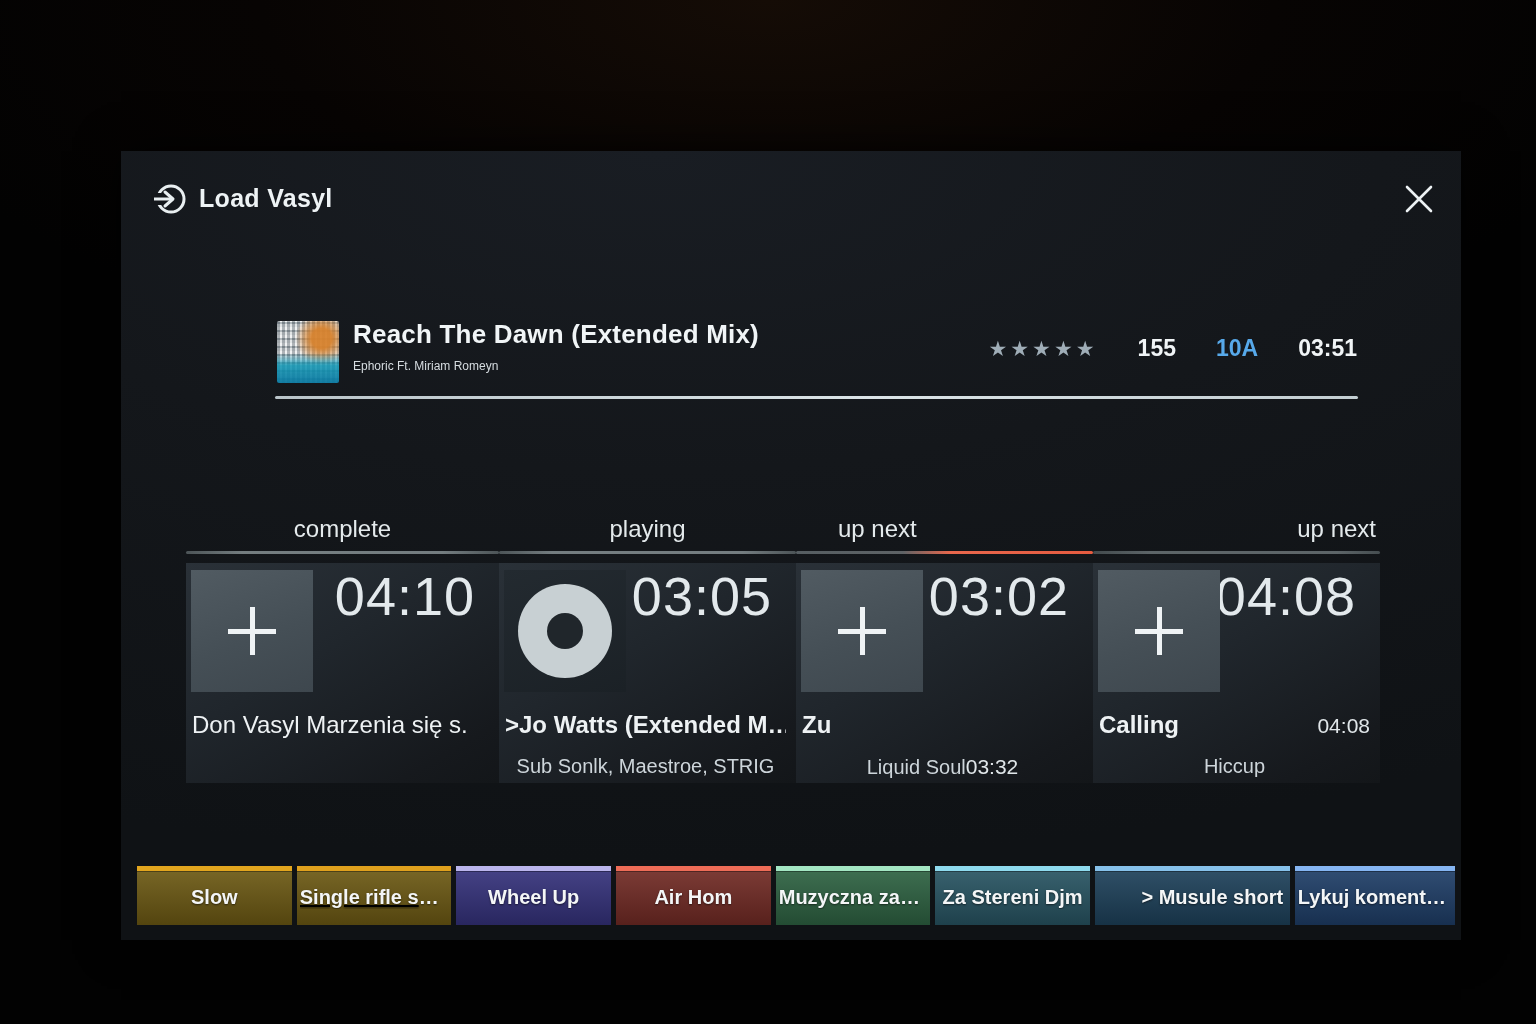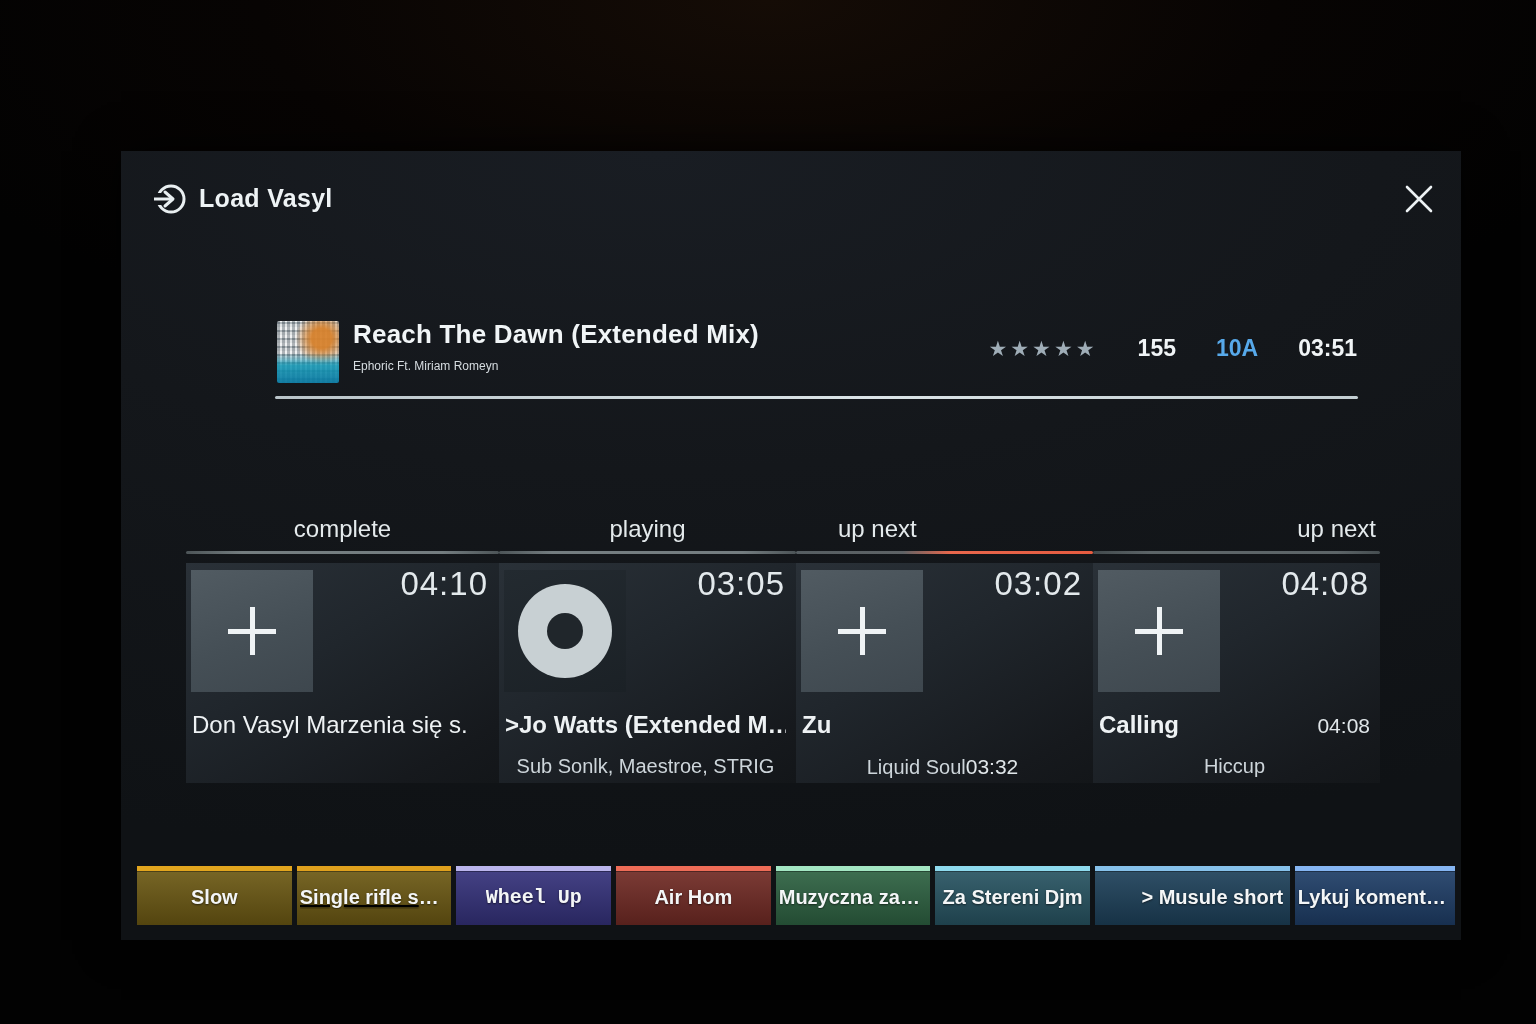--- a/index.html
+++ b/index.html
@@ -35,21 +35,21 @@
   .deck-status{font-size:24px;color:#e4eaec;line-height:30px;margin-bottom:7px;}
   .st-center{text-align:center;}
   .st-left{text-align:left;padding-left:42px;}
   .st-right{text-align:right;padding-right:4px;}
   .deck-rule{height:3px;border-radius:2px;margin-bottom:9px;}
   .u-gray{background:linear-gradient(to right,#4c5457,#747d80 18%,#747d80 82%,#4c5457);}
   .u-dim{background:linear-gradient(to right,#424a4d,#5d6568 20%,#5d6568 85%,#454d50);}
   .u-hot{background:linear-gradient(to right,#565e62 0%,#5e6366 36%,#e8674c 52%,#e55b40 100%);}
   .deck-card{position:relative;height:220px;cursor:pointer;
      background:linear-gradient(150deg,#2a3138 0%,#20262c 42%,#16191d 85%,#131619 100%);}
-  .countdown{position:absolute;top:2px;right:11px;font-size:33px;font-weight:300;color:#e3e9ec;letter-spacing:1px;}
+  .countdown{position:absolute;top:2px;right:24px;font-size:54px;font-weight:300;color:#e3e9ec;letter-spacing:1px;}
   .tile{position:absolute;left:5px;top:7px;width:122px;height:122px;display:flex;align-items:center;justify-content:center;}
   .add-tile{background:linear-gradient(160deg,#515b62 0%,#454f56 55%,#3e474e 100%);}
   .vinyl-tile{background:linear-gradient(160deg,#232a30 0%,#1b2126 100%);}
   .plus-icon{position:relative;width:48px;height:48px;}
   .plus-icon::before{content:"";position:absolute;left:0;top:22px;width:48px;height:5px;background:#eff3f5;}
   .plus-icon::after{content:"";position:absolute;left:22px;top:0;width:5px;height:48px;background:#eff3f5;}
   .vinyl-icon{width:94px;height:94px;border-radius:50%;background:#c8d0d3;display:flex;align-items:center;justify-content:center;}
   .vinyl-hole{width:36px;height:36px;border-radius:50%;background:#20262b;}
   .dline1{position:absolute;left:6px;right:10px;top:148px;display:flex;justify-content:space-between;align-items:baseline;
           font-size:24px;color:#eef2f4;white-space:nowrap;overflow:hidden;}
@@ -181,21 +181,21 @@
       <div class="hc" style="background-color: rgb(107, 88, 19);">
         <span class="hc-strip" style="background-color: rgb(226, 165, 30);"></span>
         <span class="hc-shade"></span>
         <span class="hc-label">Slow</span>
       </div>
       <div class="hc" style="background-color: rgb(107, 88, 19); text-decoration: underline;">
         <span class="hc-strip" style="background-color: rgb(223, 160, 29);"></span>
         <span class="hc-shade"></span>
         <span class="hc-label">Single rifle shot</span>
       </div>
-      <div class="hc" style="background-color: rgb(52, 49, 122); font-family: Liberation Mono, monospace;">
+      <div class="hc" style="background-color: rgb(52, 49, 122);">
         <span class="hc-strip" style="background-color: rgb(186, 181, 236);"></span>
         <span class="hc-shade"></span>
         <span class="hc-label">Wheel Up</span>
       </div>
       <div class="hc" style="background-color: rgb(112, 42, 36); align-items: center;">
         <span class="hc-strip" style="background-color: rgb(238, 108, 87);"></span>
         <span class="hc-shade"></span>
         <span class="hc-label">Air Hom</span>
       </div>
       <div class="hc" style="background-color: rgb(45, 97, 65);">

